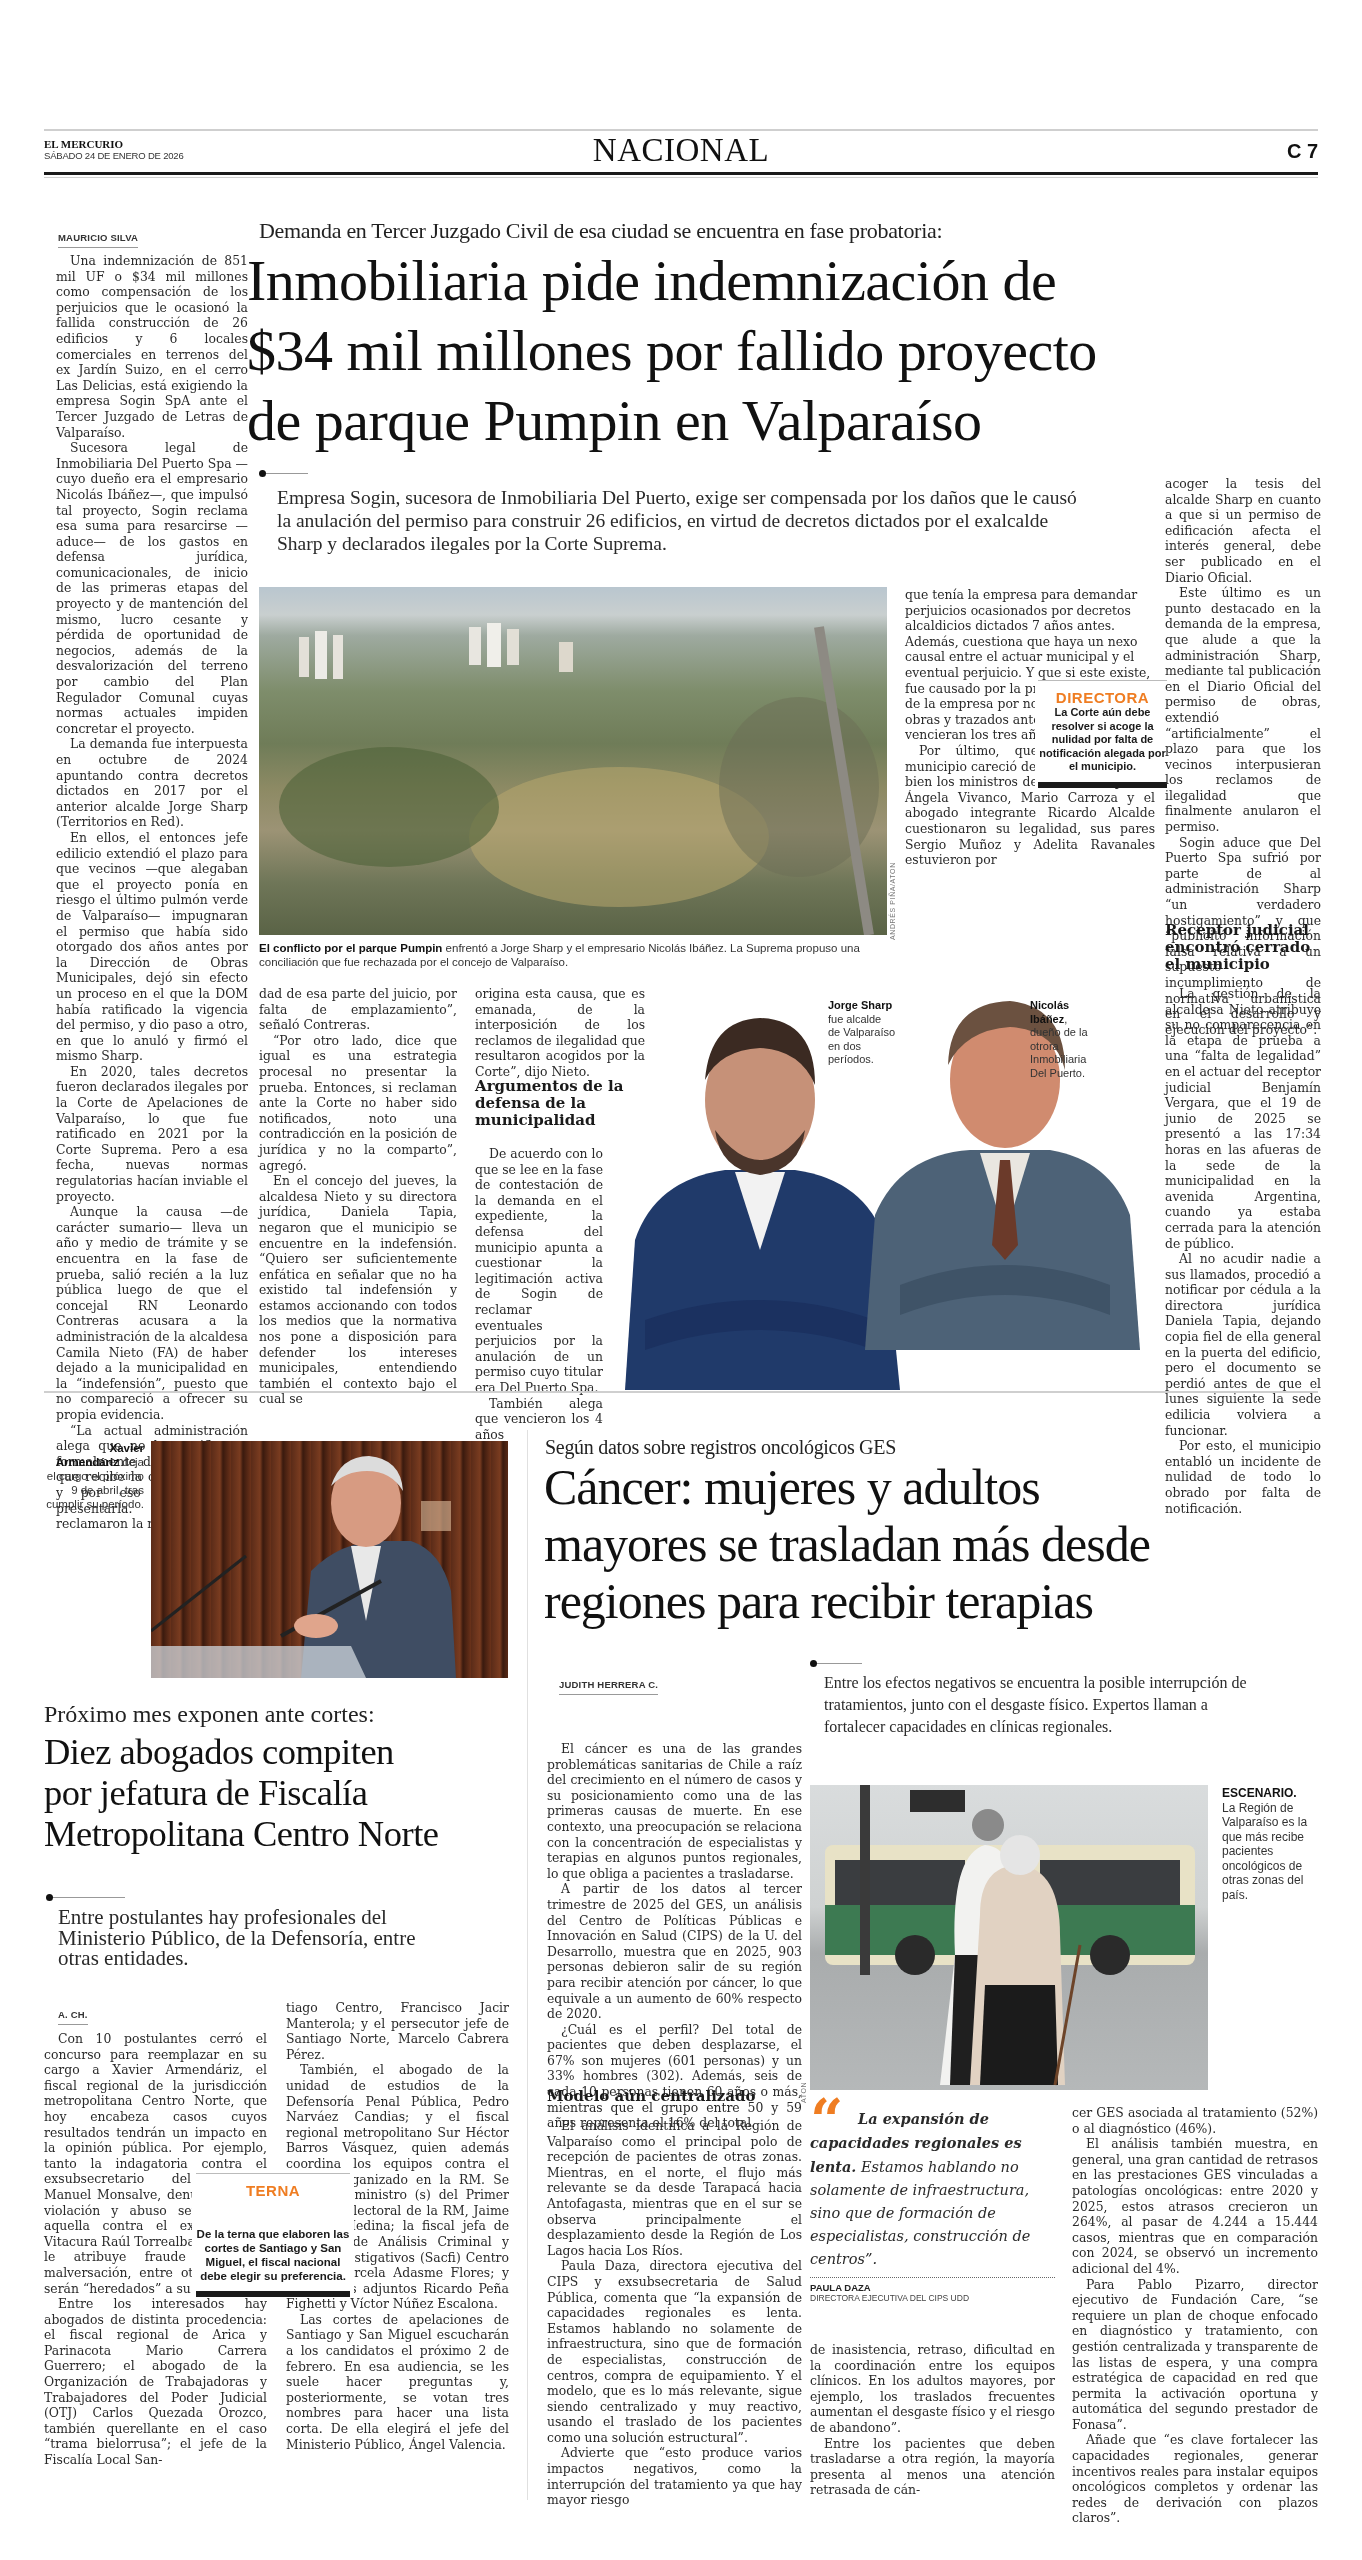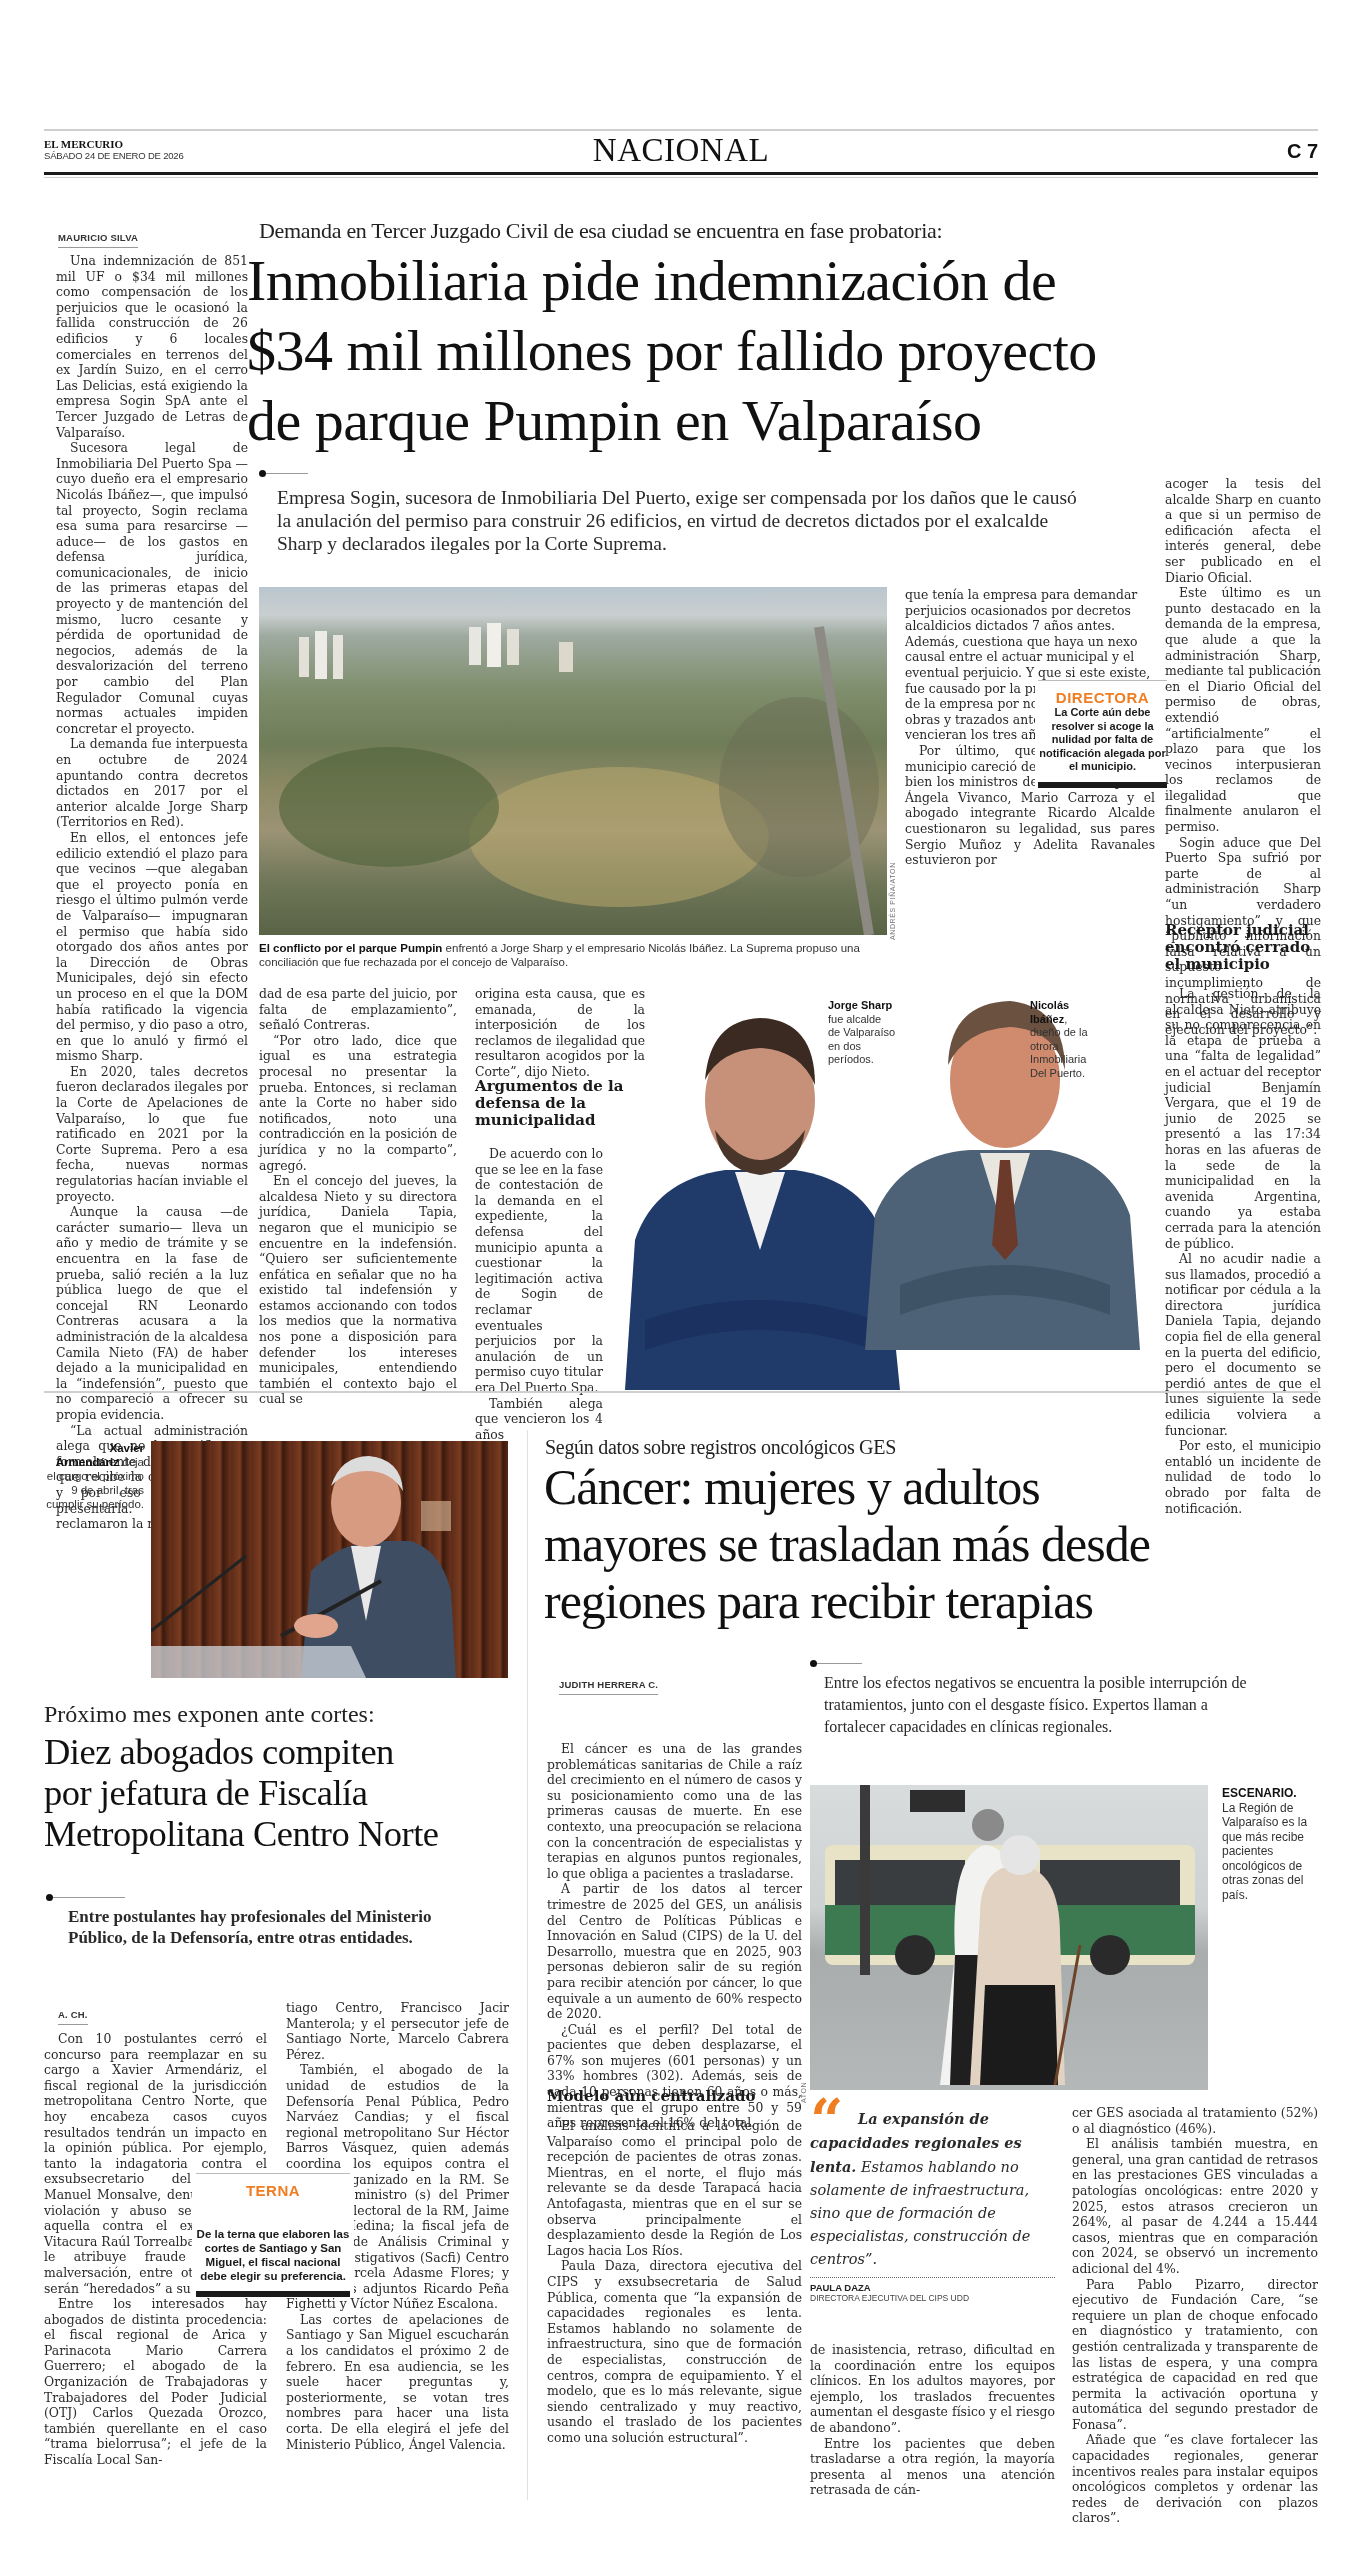--- a/index.html
+++ b/index.html
@@ -172,21 +172,21 @@
   </svg>
 </div>
 
 <div class="abs kicker" style="left:44px; top:1701px; font-size:24px;">Próximo mes exponen ante cortes:</div>
 <div class="abs headline" style="left:44px; top:1731px; font-size:36.5px; line-height:41px; width:500px;">
   <div>Diez abogados compiten</div>
   <div>por jefatura de Fiscalía</div>
   <div>Metropolitana Centro Norte</div>
 </div>
 <div class="bullet-line" style="left:50px; top:1897px; width:75px;"></div>
-<div class="abs dek" style="left:68px; top:1907px; width:400px; font-size:17px; line-height:20.5px;font-weight:bold;">Entre postulantes hay profesionales del Ministerio Público, de la Defensoría, entre otras entidades.</div>
+<div class="abs dek" style="left:58px; top:1907px; width:400px; font-size:21px; line-height:20.5px;">Entre postulantes hay profesionales del Ministerio Público, de la Defensoría, entre otras entidades.</div>
 
 <div class="abs" style="left:58px; top:2003px;"><span class="byline">A. CH.</span></div>
 <div class="abs body-txt" style="left:44px; top:2031px; width:223px;">
   <p>Con 10 postulantes cerró el concurso para reemplazar en su cargo a Xavier Armendáriz, el fiscal regional de la jurisdicción metropolitana Centro Norte, que hoy encabeza casos cuyos resultados tendrán un impacto en la opinión pública. Por ejemplo, tanto la indagatoria contra el exsubsecretario del Interior Manuel Monsalve, denunciado por violación y abuso sexual; como aquella contra el exalcalde de Vitacura Raúl Torrealba, a quien se le atribuye fraude al fisco, malversación, entre otros delitos, serán “heredados” a su sucesor.</p>
   <p>Entre los interesados hay abogados de distinta procedencia: el fiscal regional de Arica y Parinacota Mario Carrera Guerrero; el abogado de la Organización de Trabajadoras y Trabajadores del Poder Judicial (OTJ) Carlos Quezada Orozco, también querellante en el caso “trama bielorrusa”; el jefe de la Fiscalía Local San-</p>
 </div>
 <div class="abs body-txt" style="left:286px; top:2000px; width:223px;">
   <p class="noind">tiago Centro, Francisco Jacir Manterola; y el persecutor jefe de Santiago Norte, Marcelo Cabrera Pérez.</p>
   <p>También, el abogado de la unidad de estudios de la Defensoría Penal Pública, Pedro Narváez Candias; y el fiscal regional metropolitano Sur Héctor Barros Vásquez, quien además coordina los equipos contra el crimen organizado en la RM. Se suman el ministro (s) del Primer Tribunal Electoral de la RM, Jaime Jansana Medina; la fiscal jefa de Sistemas de Análisis Criminal y Focos Investigativos (Sacfi) Centro Norte, Marcela Adasme Flores; y los fiscales adjuntos Ricardo Peña Fighetti y Víctor Núñez Escalona.</p>
   <p>Las cortes de apelaciones de Santiago y San Miguel escucharán a los candidatos el próximo 2 de febrero. En esa audiencia, se les suele hacer preguntas y, posteriormente, se votan tres nombres para hacer una lista corta. De ella elegirá el jefe del Ministerio Público, Ángel Valencia.</p>
@@ -212,20 +212,21 @@
 <div class="abs" style="left:559px; top:1673px;"><span class="byline">JUDITH HERRERA C.</span></div>
 <div class="abs body-txt" style="left:547px; top:1701px; width:255px;margin-top:40px;">
   <p>El cáncer es una de las grandes problemáticas sanitarias de Chile a raíz del crecimiento en el número de casos y su posicionamiento como una de las primeras causas de muerte. En ese contexto, una preocupación se relaciona con la concentración de especialistas y terapias en algunos puntos regionales, lo que obliga a pacientes a trasladarse.</p>
   <p>A partir de los datos al tercer trimestre de 2025 del GES, un análisis del Centro de Políticas Públicas e Innovación en Salud (CIPS) de la U. del Desarrollo, muestra que en 2025, 903 personas debieron salir de su región para recibir atención por cáncer, lo que equivale a un aumento de 60% respecto de 2020.</p>
   <p>¿Cuál es el perfil? Del total de pacientes que deben desplazarse, el 67% son mujeres (601 personas) y un 33% hombres (302). Además, seis de cada 10 personas tienen 60 años o más, mientras que el grupo entre 50 y 59 años representa el 16% del total.</p>
 </div>
 <div class="abs subhead" style="left:547px; top:2087px; font-size:15px;">Modelo aún centralizado</div>
 <div class="abs body-txt" style="left:547px; top:2118px; width:255px;">
   <p>El análisis identifica a la Región de Valparaíso como el principal polo de recepción de pacientes de otras zonas. Mientras, en el norte, el flujo más relevante se da desde Tarapacá hacia Antofagasta, mientras que en el sur se observa principalmente el desplazamiento desde la Región de Los Lagos hacia Los Ríos.</p>
   <p>Paula Daza, directora ejecutiva del CIPS y exsubsecretaria de Salud Pública, comenta que “la expansión de capacidades regionales es lenta. Estamos hablando no solamente de infraestructura, sino que de formación de especialistas, construcción de centros, compra de equipamiento. Y el modelo, que es lo más relevante, sigue siendo centralizado y muy reactivo, usando el traslado de los pacientes como una solución estructural”.</p>
+  <p>Advierte que “esto produce varios impactos negativos, como la interrupción del tratamiento ya que hay mayor riesgo</p>
 </div>
 
 <div class="abs credit" style="left:800px; top:2068px; height:35px;">ATON</div>
 <div class="photo" style="left:810px; top:1785px; width:398px; height:305px; background:linear-gradient(180deg,#d9dcdd 0%,#cfd2d2 40%,#a9acad 55%,#b5b8b9 100%);">
   <svg width="398" height="305">
     <rect x="15" y="60" width="370" height="120" rx="8" fill="#e8e2c6"></rect>
     <rect x="15" y="120" width="370" height="50" fill="#3d7a52"></rect>
     <rect x="25" y="75" width="130" height="45" fill="#3a3d40"></rect>
     <rect x="230" y="75" width="140" height="45" fill="#3a3d40"></rect>
     <circle cx="105" cy="170" r="20" fill="#2a2a2a"></circle>

